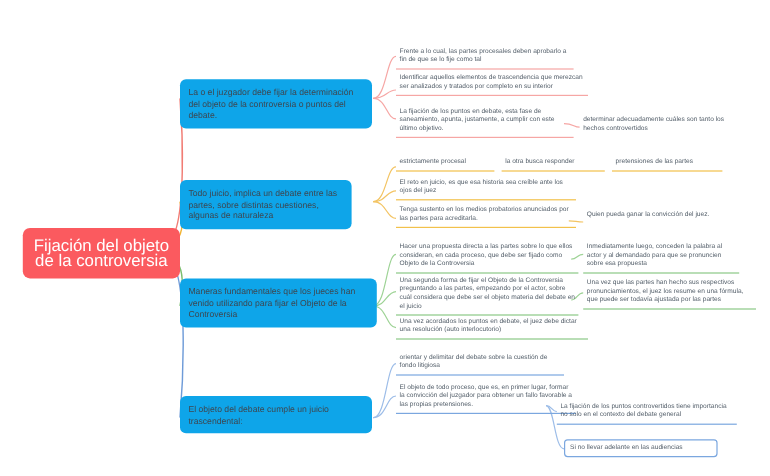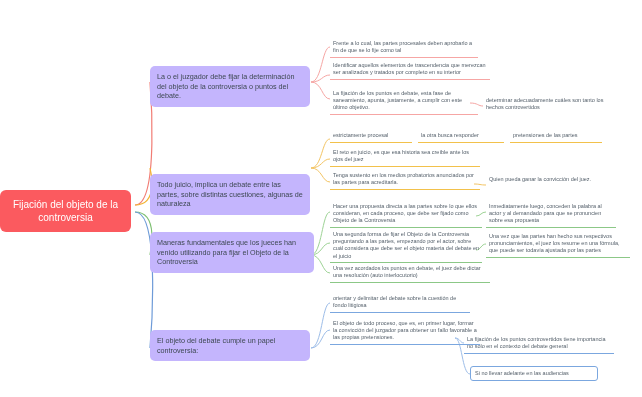--- a/index.html
+++ b/index.html
@@ -10,43 +10,43 @@
     overflow:hidden;
     position:relative;
   }
   #canvas{position:absolute;left:0;top:0;width:642px;height:397px;}
   svg.links{position:absolute;left:0;top:0;width:642px;height:397px;pointer-events:none;}
 
   .node{position:absolute;box-sizing:border-box;}
 
   
   .root{
-    left:0;top:190px;width:131px;
+    left:19px;top:190px;width:131px;
     background:#FB5A5F;
     border-radius:6px;
     color:#ffffff;
-    font-size:10px;
+    font-size:14px;
     line-height:13px;
     text-align:center;
     padding:8px 7px;
     font-weight:normal;
   }
 
   
   .branch{
-    background:#c4b5fd;
+    background:#0ea5e9;
     border-radius:5px;
     color:#3d4852;
     font-size:7.2px;
     line-height:9.6px;
     padding:6px 7px;
     box-sizing:border-box;
   }
   .branch.b1{left:150px;top:66px;width:160px;}
-  .branch.b2{left:150px;top:150px;width:160px;margin-top:24px;}
+  .branch.b2{left:150px;top:150px;width:143px;}
   .branch.b3{left:150px;top:232px;width:164px;}
   .branch.b4{left:150px;top:330px;width:160px;}
 
   
   .leaf{
     font-size:5.5px;
     line-height:7.2px;
     color:#55606b;
     padding:2px 2px 2.5px 3px;
     box-sizing:border-box;
@@ -145,19 +145,19 @@
   <div class="node leaf u-yellow l-y2">Tenga sustento en los medios probatorios anunciados por las partes para acreditarla.</div>
   <div class="node leaf l-y2b">Quien pueda ganar la convicción del juez.</div>
 
   <div class="node branch b3">Maneras fundamentales que los jueces  han venido utilizando para fijar el Objeto de la Controversia</div>
   <div class="node leaf u-green l-g1">Hacer una propuesta directa a las partes sobre lo que ellos consideran, en cada proceso, que debe ser fijado como Objeto de la Controversia</div>
   <div class="node leaf u-green l-g1b">Inmediatamente luego, conceden la palabra al actor y al demandado para que se pronuncien sobre esa propuesta</div>
   <div class="node leaf u-green l-g2">Una segunda forma de fijar el Objeto de la Controversia preguntando a las partes, empezando por el actor, sobre cuál considera que debe ser el objeto materia del debate en el juicio</div>
   <div class="node leaf u-green l-g2b">Una vez que las partes han hecho sus respectivos pronunciamientos, el juez los resume en una fórmula, que puede ser todavía ajustada por las partes</div>
   <div class="node leaf u-green l-g3">Una vez acordados los puntos en debate, el juez debe dictar una resolución (auto interlocutorio)</div>
 
-  <div class="node branch b4">El objeto del debate cumple un papel controversia:</div>
+  <div class="node branch b4">El objeto del debate cumple un juicio trascendental:</div>
   <div class="node leaf u-blue l-b1">orientar y delimitar del debate sobre la cuestión de fondo litigiosa</div>
   <div class="node leaf u-blue l-b2">El objeto de todo proceso, que es, en primer lugar, formar la convicción del juzgador para obtener un fallo favorable a las propias pretensiones.</div>
   <div class="node leaf u-blue l-b2b">La fijación de los puntos controvertidos tiene importancia no solo en el contexto del debate general</div>
   <div class="node leaf boxed l-b3">Si no llevar adelante en las audiencias</div>
 
 </div>
 
 </body></html>

